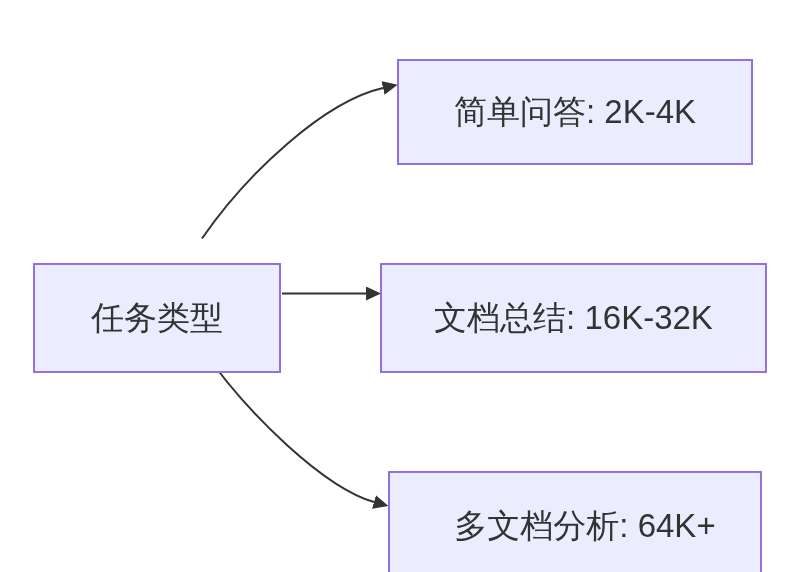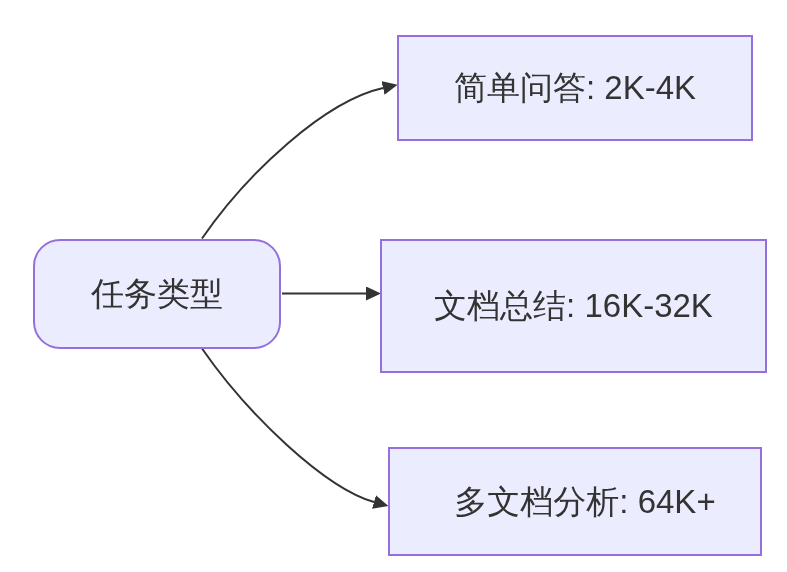--- a/index.html
+++ b/index.html
@@ -38,24 +38,25 @@
     display: flex;
     align-items: center;
     justify-content: center;
     background: var(--node-fill, #ECECFF);
     border: 2px solid var(--node-border, #9370DB);
     color: var(--text, #333333);
     font-size: 33px;
     line-height: 1.2;
     white-space: nowrap;
     text-align: center;
+    margin-top: 24px;
   }
-  #node-task-type   { left: 33px;  top: 239px; width: 248px; height: 110px; border-radius: 27px; }
+  #node-task-type   { left: 33px;  top: 239px; width: 248px; height: 110px; }
   #node-simple-qa   { left: 397px; top: 35px;  width: 356px; height: 106px; }
-  #node-doc-summary { left: 380px; top: 239px; width: 387px; height: 134px; }
+  #node-doc-summary { left: 380px; top: 239px; width: 387px; height: 110px; }
   #node-multi-doc   { left: 388px; top: 447px; width: 374px; height: 109px; padding-left: 20px; }
 </style>
 </head>
 <body>
 
 <div class="canvas">
 
   <svg class="edge-layer" viewBox="0 0 787 572" xmlns="http://www.w3.org/2000/svg">
     <defs>
       <marker id="arrowhead" markerUnits="userSpaceOnUse" markerWidth="15" markerHeight="14" refX="0" refY="7" orient="auto">

